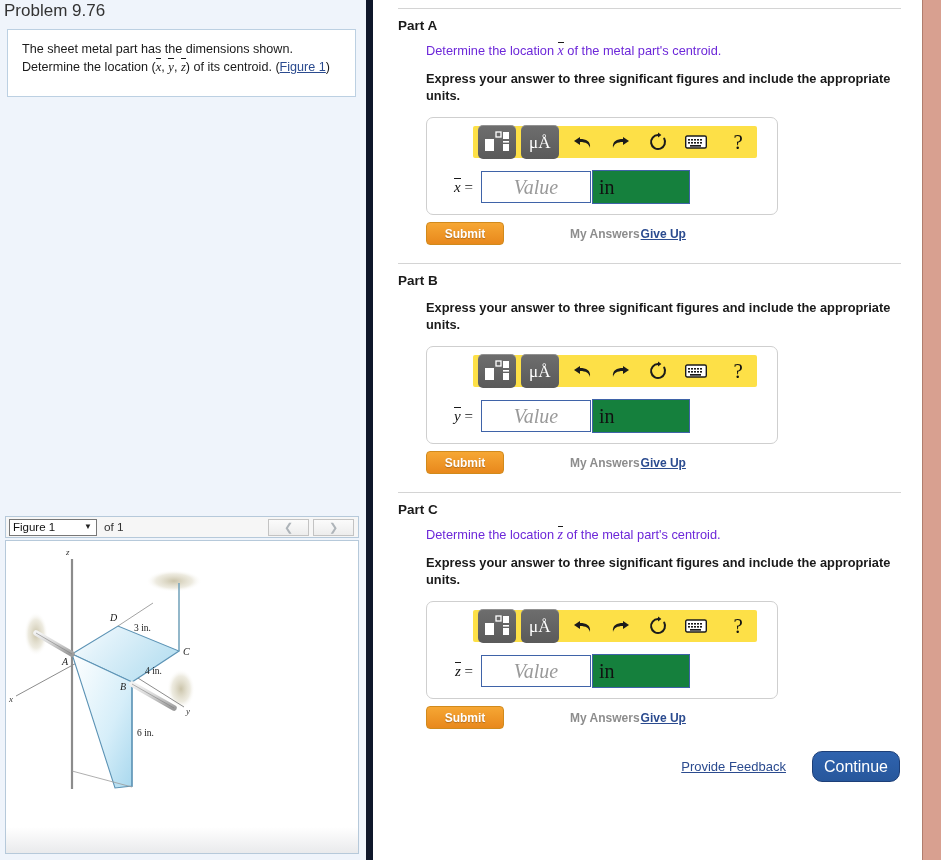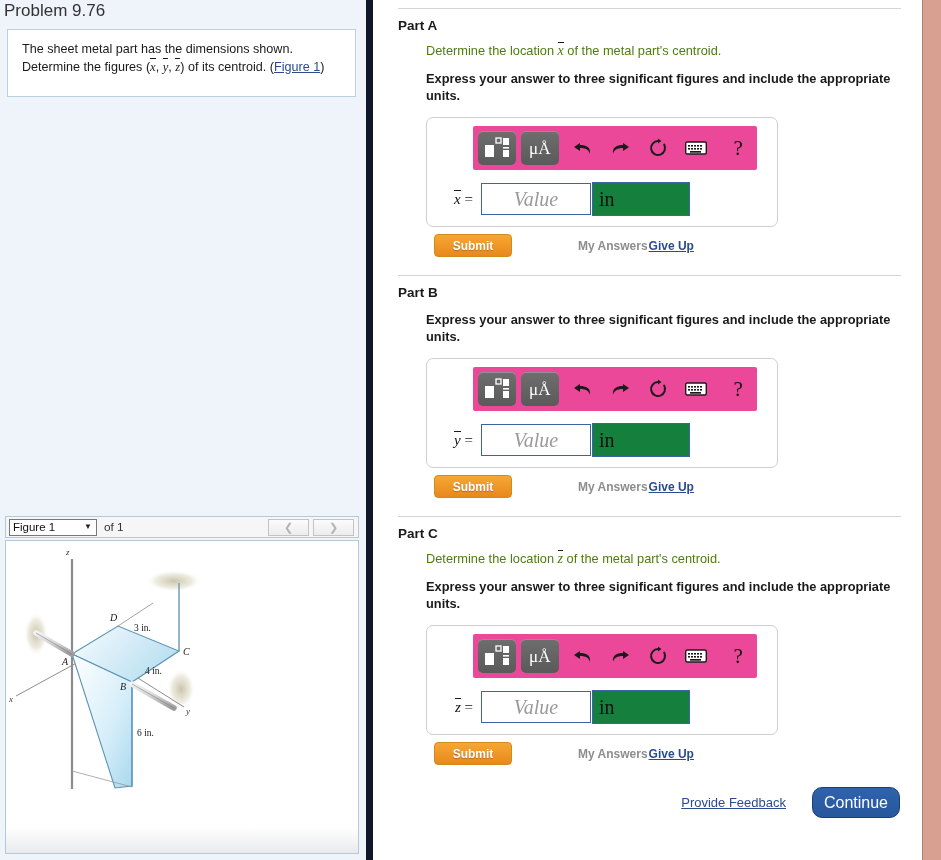--- a/index.html
+++ b/index.html
@@ -179,21 +179,21 @@
     font-size: 13.5px;
     color: #1a1a1a;
     padding: 9px 0 0 24px;
   }
   .part-body {
     padding-left: 52px;
   }
   .prompt {
     font-family: "Liberation Sans", sans-serif;
     font-size: 12.8px;
-    color: #4d7c0f;
+    color: #6d28d9;
     padding-top: 10px;
   }
   .prompt .mv {
     font-family: "Liberation Serif", serif;
     font-style: italic;
     font-size: 14px;
   }
   .instruct {
     font-family: "Liberation Sans", sans-serif;
     font-weight: bold;
@@ -210,22 +210,22 @@
     width: 352px;
     border: 1px solid #cfcfcf;
     border-radius: 7px;
     box-sizing: border-box;
     padding: 8px 0 10px 0;
     background: #fff;
   }
   .mathbar {
     margin: 0 0 0 46px;
     width: 284px;
-    height: 44px;
-    background: #ec4899;
+    height: 32px;
+    background: #fde047;
     border-radius: 2px;
     display: flex;
     align-items: center;
     padding-left: 5px;
     box-sizing: border-box;
   }
   .tool-btn {
     width: 38px;
     height: 34px;
     background: linear-gradient(#6e6e6e, #5a5a5a);
@@ -318,21 +318,20 @@
     background: linear-gradient(#f6a734, #e8881c);
     color: #ffffff;
     font-family: "Liberation Sans", sans-serif;
     font-weight: bold;
     font-size: 12px;
     display: flex;
     align-items: center;
     justify-content: center;
     cursor: pointer;
     text-shadow: 0 1px 1px rgba(0,0,0,.25);
-    margin-left: 8px;
   }
   .my-answers {
     font-family: "Liberation Sans", sans-serif;
     font-weight: bold;
     font-size: 12px;
     color: #8d8d8d;
     margin-left: 66px;
   }
   .give-up {
     font-family: "Liberation Sans", sans-serif;
@@ -391,21 +390,21 @@
 
 <div class="page">
 
   <div class="left-panel">
 
     <div class="problem-title">Problem 9.76</div>
 
     <div class="statement-box">
       <div class="statement-text">
         <span>The sheet metal part has the dimensions shown.</span><br>
-        <span>Determine the figures (</span><span class="ovl">x</span><span>, </span><span class="ovl">y</span><span>, </span><span class="ovl">z</span><span>) of its centroid. (</span><span class="figlink">Figure 1</span><span>)</span>
+        <span>Determine the location (</span><span class="ovl">x</span><span>, </span><span class="ovl">y</span><span>, </span><span class="ovl">z</span><span>) of its centroid. (</span><span class="figlink">Figure 1</span><span>)</span>
       </div>
     </div>
 
     <div class="figure-bar">
       <div class="fig-select">
         <span>Figure 1</span>
         <span class="caret">▼</span>
       </div>
       <span class="fig-of">of 1</span>
       <div class="fig-navs">

